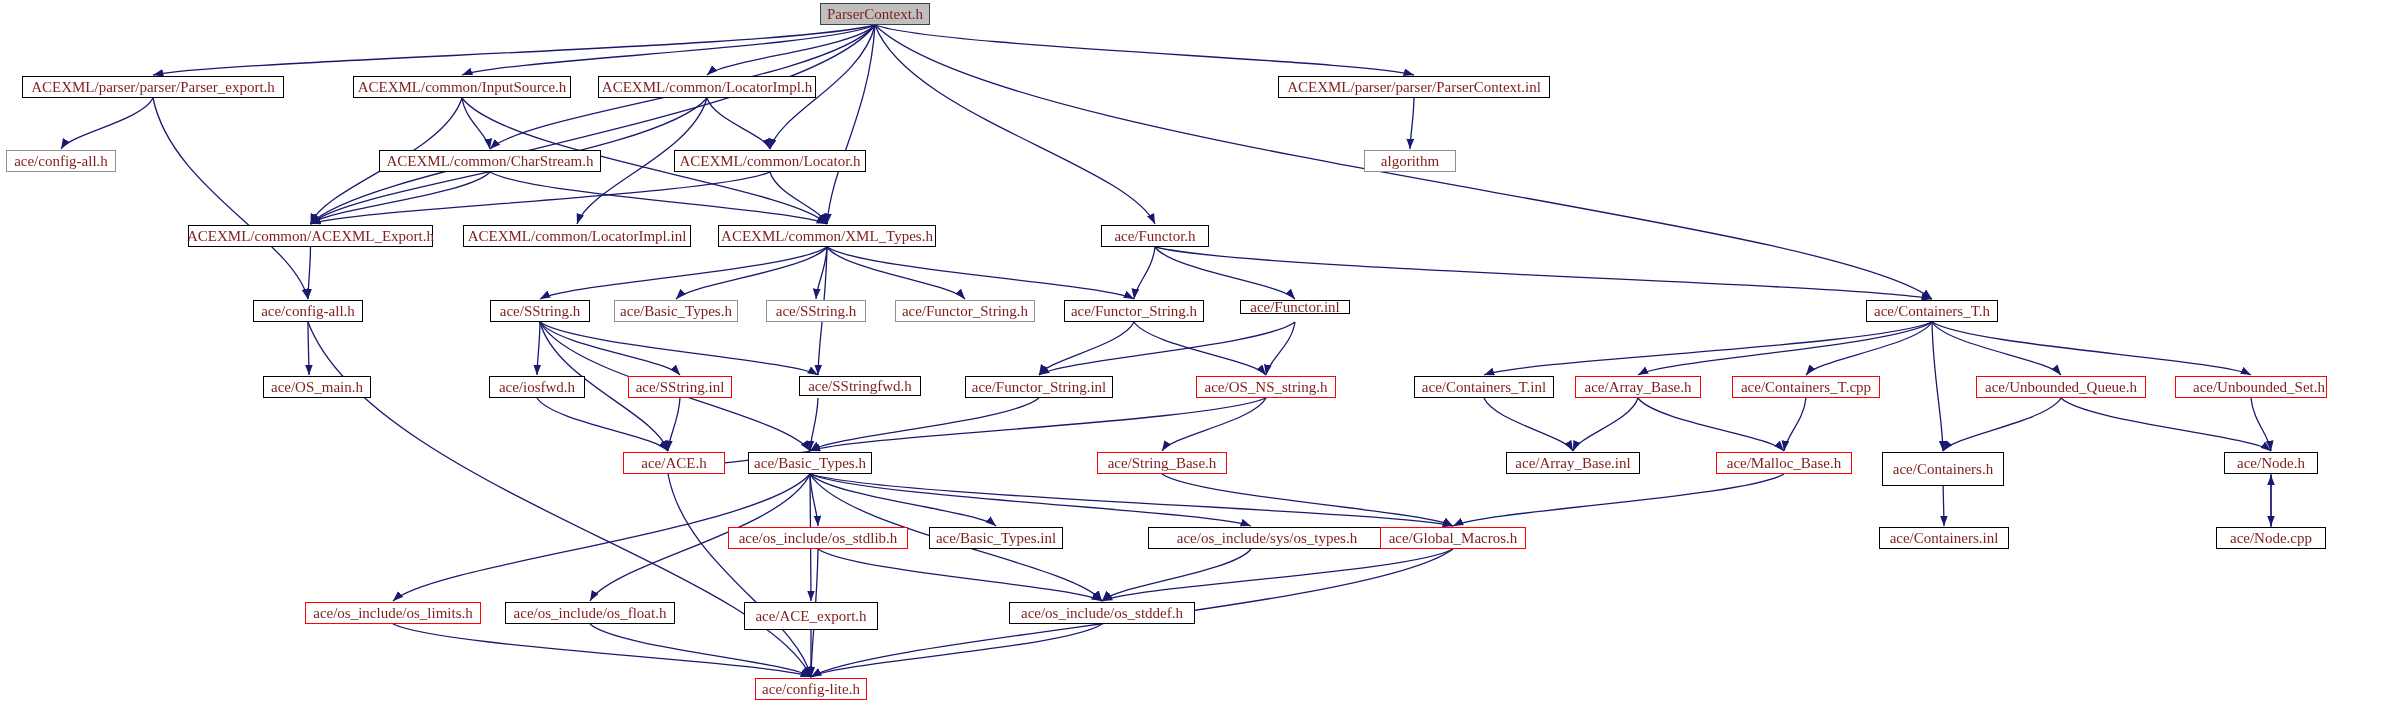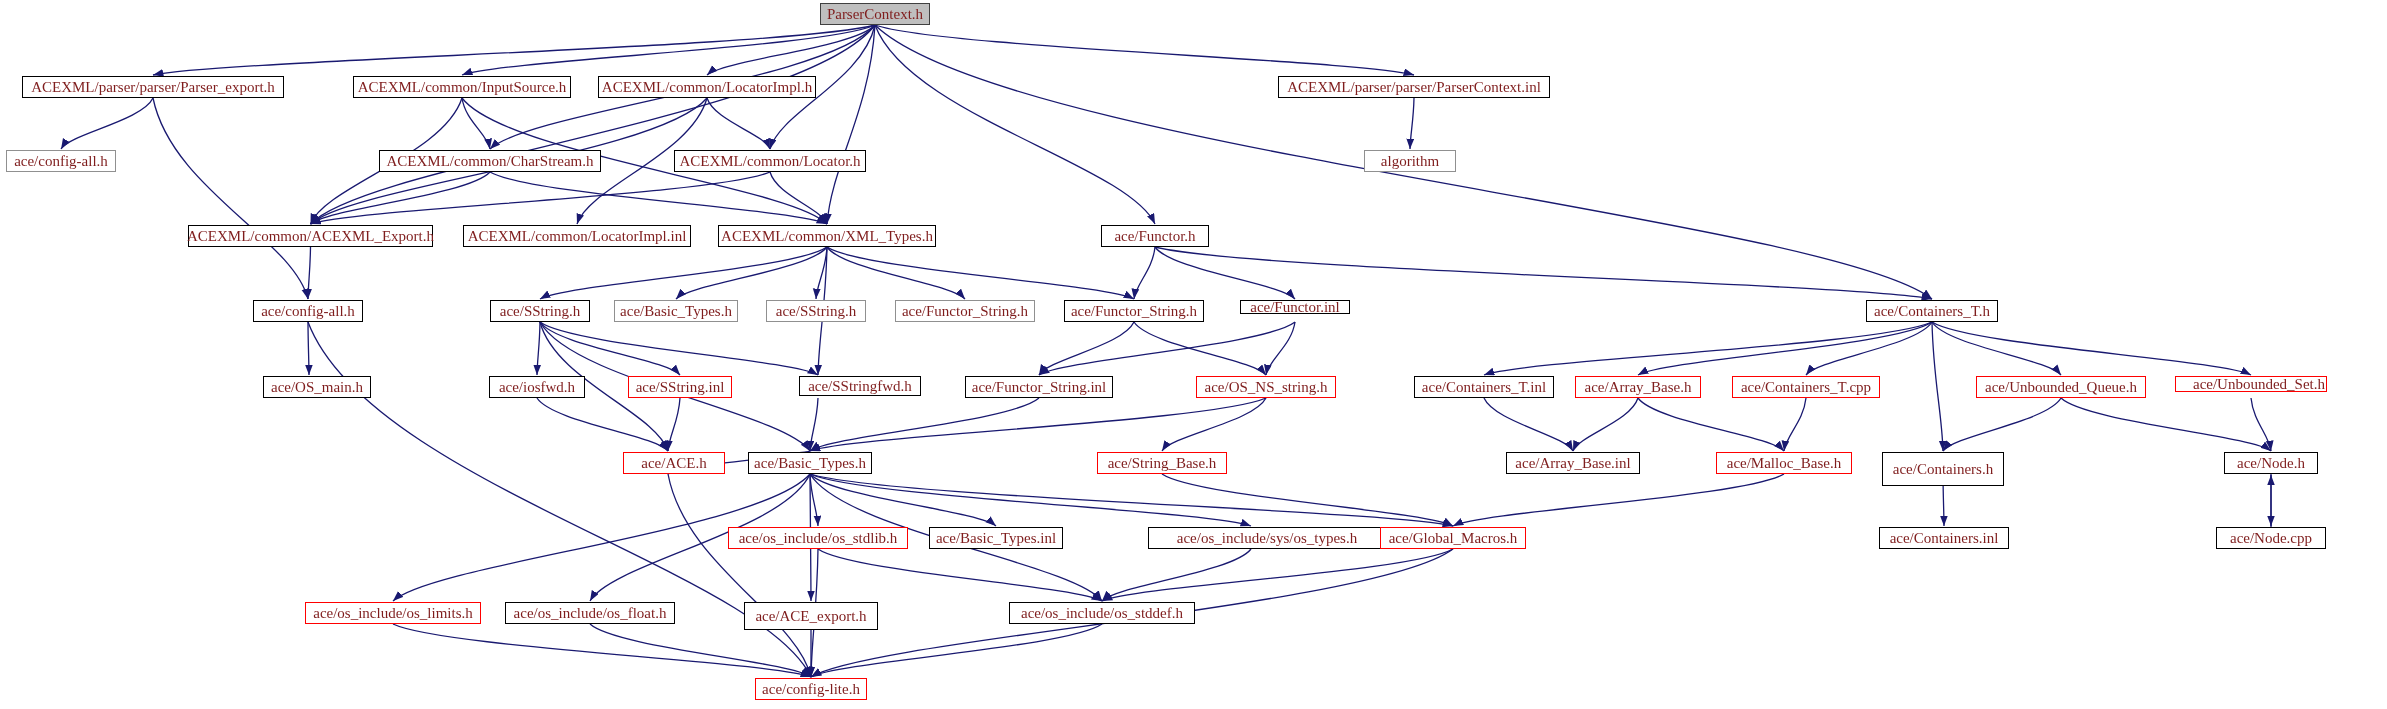--- a/index.html
+++ b/index.html
@@ -200,21 +200,21 @@
       </div>
       <div class="node red" style="left: 1575px; top: 376px; width: 126px; height: 22px;">
         <span>ace/Array_Base.h</span>
       </div>
       <div class="node red" style="left: 1732px; top: 376px; width: 148px; height: 22px;">
         <span>ace/Containers_T.cpp</span>
       </div>
       <div class="node red" style="left: 1976px; top: 376px; width: 170px; height: 22px;">
         <span>ace/Unbounded_Queue.h</span>
       </div>
-      <div class="node red" style="left: 2175px; top: 376px; width: 152px; height: 16px; padding-left: 16px;">
+      <div class="node red" style="left: 2175px; top: 376px; width: 152px; height: 22px; padding-left: 16px;">
         <span>ace/Unbounded_Set.h</span>
       </div>
       <div class="node red" style="left: 623px; top: 452px; width: 102px; height: 22px;">
         <span>ace/ACE.h</span>
       </div>
       <div class="node" style="left: 748px; top: 452px; width: 124px; height: 22px;">
         <span>ace/Basic_Types.h</span>
       </div>
       <div class="node red" style="left: 1097px; top: 452px; width: 130px; height: 22px;">
         <span>ace/String_Base.h</span>

